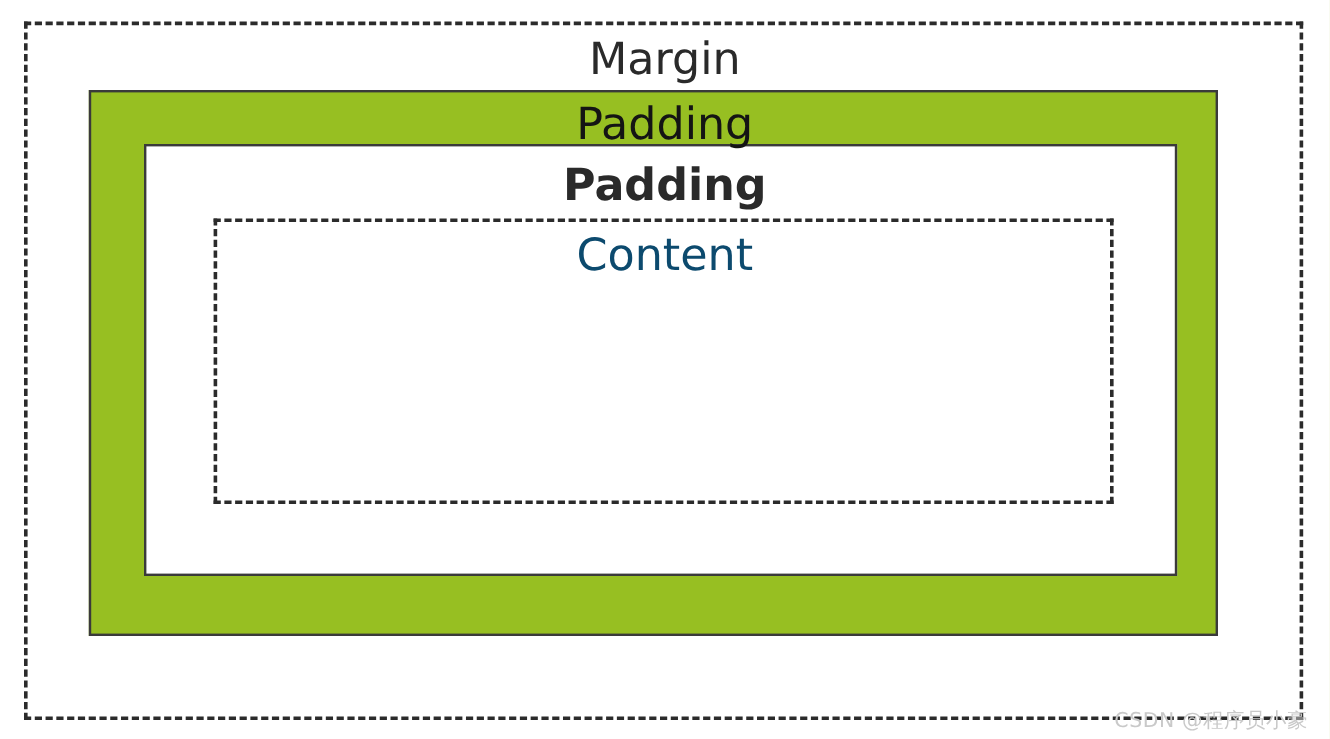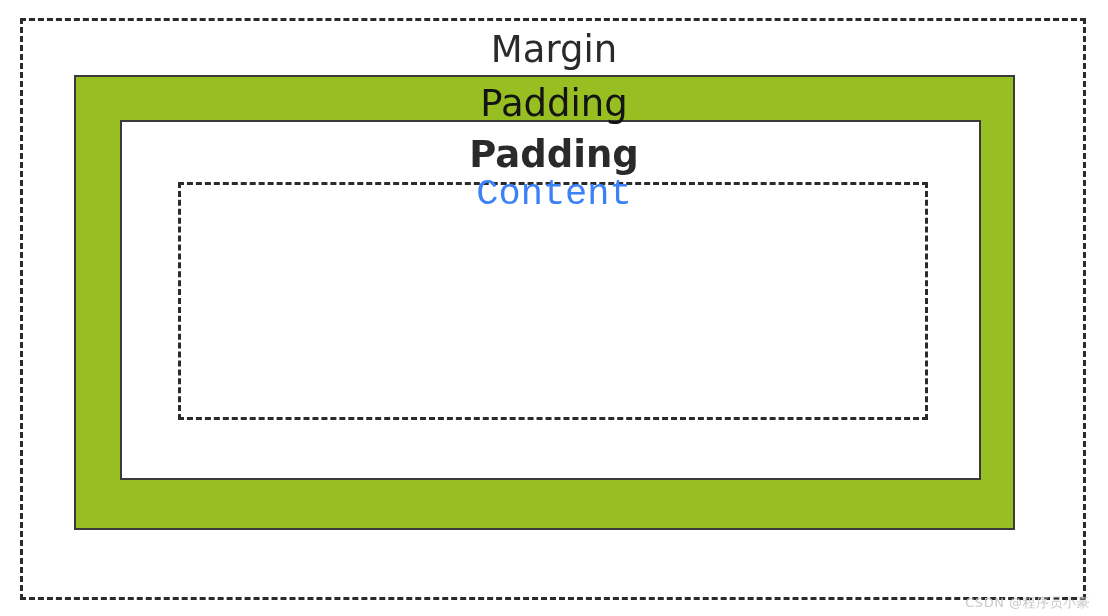--- a/index.html
+++ b/index.html
@@ -78,28 +78,28 @@
     font-size: 37px;
     line-height: 1;
     color: #222222;
     font-family: "DejaVu Sans", sans-serif;
     white-space: nowrap;
     pointer-events: none;
   }
   .label-margin  { top: 31px;  color: #2a2a2a; }
   .label-border  { top: 85px;  color: #141414; }
   .label-padding { top: 136px; color: #2a2a2a; font-weight: bold; }
-  .label-content { top: 176px; color: #3b82f6; font-family: Liberation Mono, monospace; }
+  .label-content { top: 194px; color: #0c4a6e; }
 
   
   .watermark {
     position: absolute;
     right: 18px;
     bottom: 4px;
-    font-size: 13px;
+    font-size: 17px;
     color: #c9c9c9;
     letter-spacing: 0.5px;
     font-family: "DejaVu Sans", sans-serif;
     white-space: nowrap;
     pointer-events: none;
   }
 </style>
 </head>
 <body>
 

